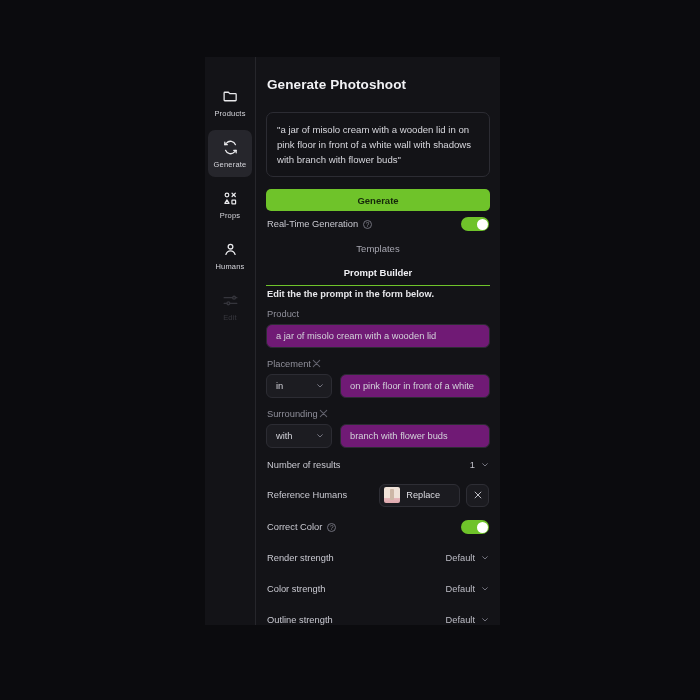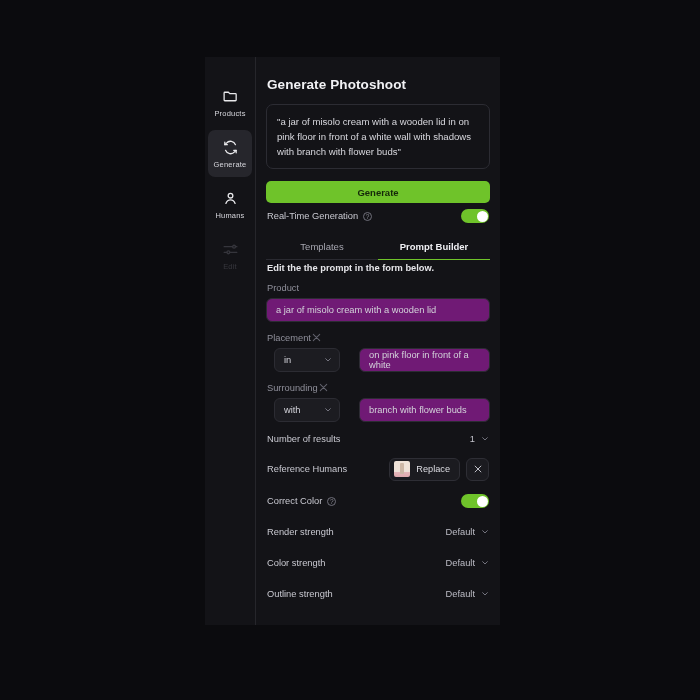--- a/index.html
+++ b/index.html
@@ -40,21 +40,21 @@
 
   
   .panel {
     position: absolute; left: 256px; top: 57px;
     width: 244px; height: 568px;
     background: #131317;
     padding: 20px 10px 0 10px;
   }
   .title {
     font-size: 13.5px; font-weight: bold; color: #f2f2f5;
-    letter-spacing: .1px; margin-bottom: 12px; padding-left: 1px;
+    letter-spacing: .1px; margin-bottom: 20px; padding-left: 1px;
   }
 
   .prompt-box {
     border: 1px solid #2c2c33; border-radius: 7px;
     background: #131317;
     padding: 9px 10px;
     font-size: 9.6px; line-height: 15px; color: #d8d8de;
   }
 
   .gen-btn {
@@ -81,21 +81,21 @@
   .toggle {
     width: 28px; height: 14px; border-radius: 8px;
     background: #6fc32a; position: relative; cursor: pointer; flex: none;
   }
   .toggle .knob {
     position: absolute; right: 1.5px; top: 1.5px;
     width: 11px; height: 11px; border-radius: 50%; background: #fff;
   }
 
   
-  .tabs { display: flex; margin-top: 6px; border-bottom: 1px solid #2a2a31; }
+  .tabs { display: flex; border-bottom: 1px solid #2a2a31; flex-direction: column; }
   .tab {
     flex: 1; text-align: center; padding: 6px 0 7px;
     font-size: 9.5px; color: #a6a6b0; cursor: pointer; position: relative;
   }
   .tab.active { color: #f0f0f4; font-weight: bold; }
   .tab.active::after {
     content: ""; position: absolute; left: 0; right: 0; bottom: -1px;
     height: 1.5px; background: #6fc32a;
   }
 
@@ -109,40 +109,40 @@
     width: 11px; height: 11px; color: #62626d; cursor: pointer;
     display: flex; align-items: center; justify-content: center;
   }
 
   .input {
     width: 100%; height: 24px;
     background: #701a75; border: 1px solid #2c2c33; border-radius: 6px;
     display: flex; align-items: center; padding: 0 9px;
     font-size: 9.3px; color: #d3d3da;
   }
-  .pair { display: flex; gap: 19px; margin-left: 8px; }
+  .pair { display: flex; gap: 8px; }
   .select {
     width: 66px; height: 24px; flex: none;
     background: #1c1c21; border: 1px solid #2c2c33; border-radius: 6px;
     display: flex; align-items: center; justify-content: space-between;
     padding: 0 7px 0 9px; font-size: 9.3px; color: #d3d3da; cursor: pointer;
   }
   .pair .input { flex: 1; }
   .chev { width: 8px; height: 8px; color: #83838f; flex: none; }
 
   .inline-sel {
     display: flex; align-items: center; gap: 6px;
     font-size: 9.3px; color: #c4c4cd; cursor: pointer;
   }
 
   .ref-ctrls { display: flex; align-items: center; gap: 6px; }
   .replace-btn {
     height: 23px; border: 1px solid #2e2e35; border-radius: 6px;
     background: #1b1b20; display: flex; align-items: center; gap: 6px;
-    padding: 0 9px 0 4px; cursor: pointer;
+    padding: 0 19px 0 4px; cursor: pointer;
   }
   .thumb {
     width: 16px; height: 16px; border-radius: 2px; flex: none;
     background:
       linear-gradient(to bottom, #efe2d8 0%, #efe2d8 66%, #e6b9bc 66%, #dfa9ae 100%);
     position: relative; overflow: hidden;
   }
   .thumb::after {
     content: ""; position: absolute; left: 6px; top: 2px;
     width: 4px; height: 11px; background: #cdb7a6; border-radius: 1px;
@@ -177,20 +177,31 @@
         <svg viewBox="0 0 24 24" fill="none" stroke="currentColor" stroke-width="1.8" stroke-linecap="round" stroke-linejoin="round" width="17" height="17">
           <path d="M19 8a7.5 7.5 0 0 0-12.7-2.2L4 8"></path>
           <path d="M4 4.5V8h3.5"></path>
           <path d="M5 16a7.5 7.5 0 0 0 12.7 2.2L20 16"></path>
           <path d="M20 19.5V16h-3.5"></path>
         </svg>
       </span>
       <span class="rail-lbl">Generate</span>
     </div>
 
+    <div class="rail-item">
+      <span class="rail-ico">
+        <svg viewBox="0 0 24 24" fill="none" stroke="currentColor" stroke-width="1.7" stroke-linecap="round" stroke-linejoin="round" width="17" height="17">
+          <circle cx="7" cy="7" r="2.6"></circle>
+          <path d="M14.2 4.6l4.6 4.6M18.8 4.6l-4.6 4.6"></path>
+          <path d="M7 14l3 4.8H4z"></path>
+          <rect x="14" y="14.4" width="5.2" height="5.2" rx=".6"></rect>
+        </svg>
+      </span>
+      <span class="rail-lbl">Props</span>
+    </div>
 
     <div class="rail-item">
       <span class="rail-ico">
         <svg viewBox="0 0 24 24" fill="none" stroke="currentColor" stroke-width="1.8" stroke-linecap="round" stroke-linejoin="round" width="17" height="17">
           <circle cx="12" cy="8" r="3.3"></circle>
           <path d="M5.5 19c1.2-3.3 3.7-5 6.5-5s5.3 1.7 6.5 5"></path>
         </svg>
       </span>
       <span class="rail-lbl">Humans</span>
     </div>

